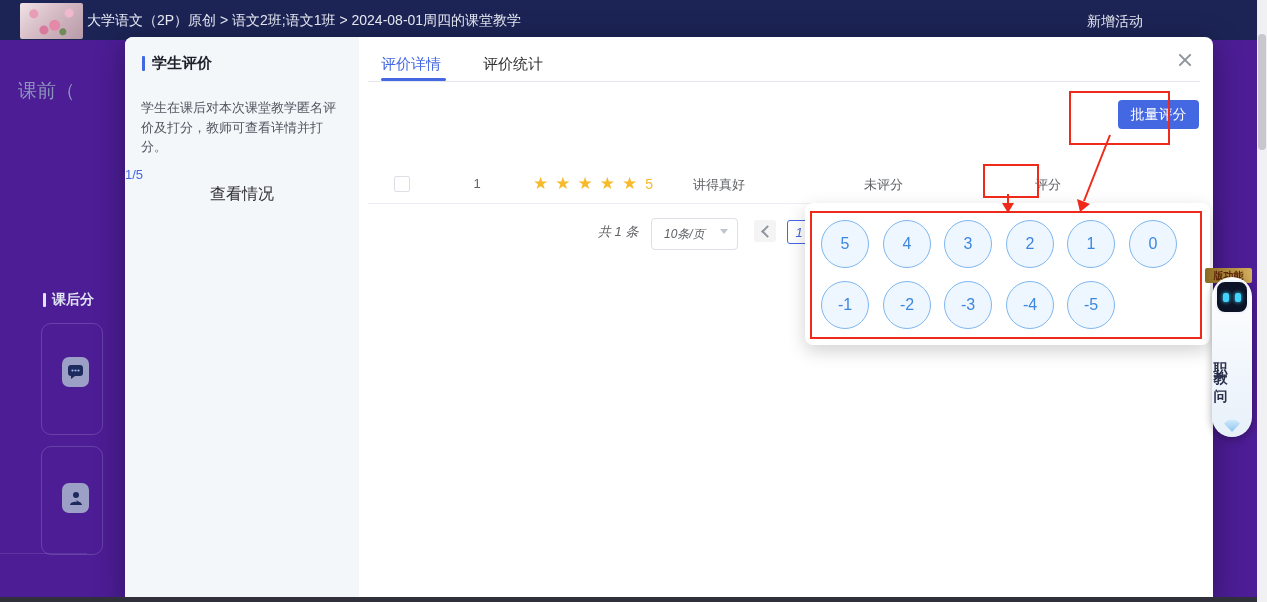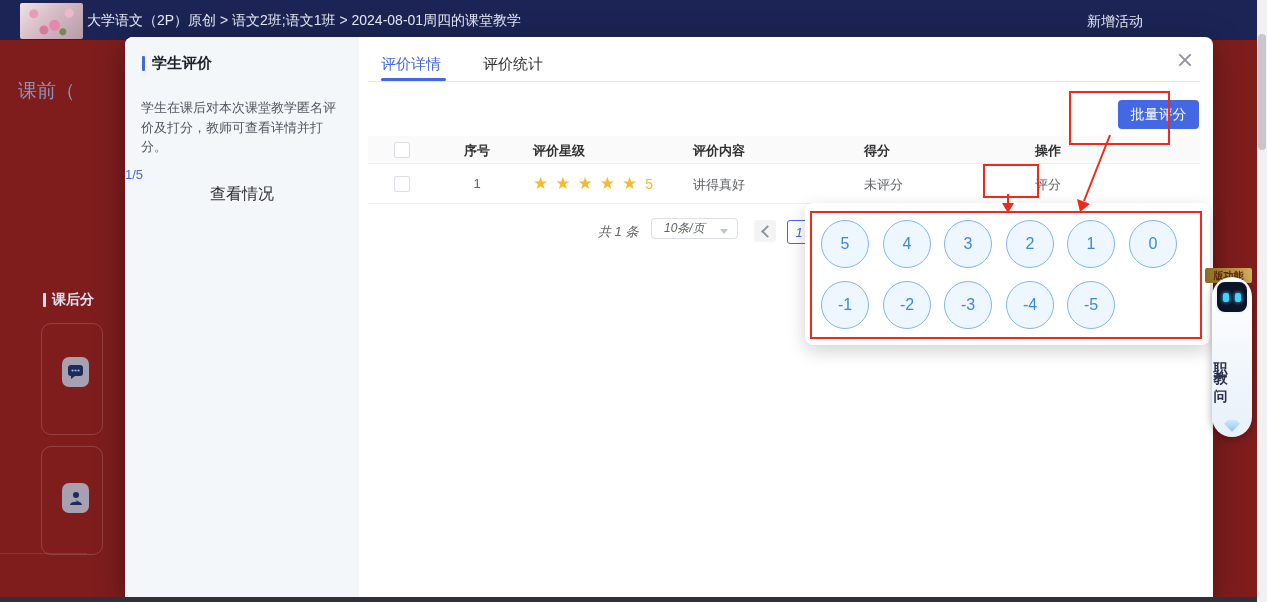--- a/index.html
+++ b/index.html
@@ -1,17 +1,17 @@
 <!DOCTYPE html>
 <html><head>
 <meta charset="utf-8">
 <style>
   html,body{margin:0;padding:0;}
   body{font-family:"Liberation Sans","DejaVu Sans",sans-serif;}
-  .page{position:relative;width:1267px;height:602px;overflow:hidden;background:#7f1d1d;}
+  .page{position:relative;width:1267px;height:602px;overflow:hidden;background:#4c1d95;}
 
   
   .topbar{position:absolute;left:0;top:0;width:1267px;height:40px;background:#1C2456;}
   .thumb{position:absolute;left:20px;top:3px;width:63px;height:36px;border-radius:2px;
     background:
       radial-gradient(circle at 22% 30%,#e89cb5 0 4px,transparent 5px),
       radial-gradient(circle at 55% 62%,#e48aa8 0 5px,transparent 6px),
       radial-gradient(circle at 78% 28%,#f0b9cb 0 4px,transparent 5px),
       radial-gradient(circle at 38% 75%,#d87a9b 0 4px,transparent 5px),
       radial-gradient(circle at 68% 80%,#6f8b57 0 3px,transparent 4px),
@@ -65,21 +65,21 @@
   .col-score{left:496px;}
   .col-action{left:667px;}
   .stars{display:flex;align-items:center;}
   .star{color:#F7BA2A;font-size:17px;line-height:14px;margin-right:7px;}
   .star::before{content:"★";}
   .star-num{color:#F7BA2A;font-size:14px;margin-left:1px;}
   .link{color:#4272E8;cursor:pointer;}
 
   .pager{position:absolute;left:243px;top:181px;width:832px;height:25px;font-size:13px;color:#606266;font-style:italic;}
   .pg-total{position:absolute;left:230px;top:5px;}
-  .pg-select{position:absolute;left:283px;top:0;width:87px;height:21px;border:1px solid #DCDFE6;border-radius:4px;background:#fff;font-size:12px;color:#606266;display:flex;align-items:center;padding-left:12px;box-sizing:border-box;cursor:pointer;}
+  .pg-select{position:absolute;left:283px;top:0;width:87px;height:32px;border:1px solid #DCDFE6;border-radius:4px;background:#fff;font-size:12px;color:#606266;display:flex;align-items:center;padding-left:12px;box-sizing:border-box;cursor:pointer;}
   .pg-select .caret{position:absolute;right:9px;top:10px;width:0;height:0;border-left:4px solid transparent;border-right:4px solid transparent;border-top:5px solid #C0C4CC;}
   .pg-prev{position:absolute;left:386px;top:2px;width:22px;height:22px;background:#F4F4F5;border-radius:3px;cursor:pointer;}
   .pg-prev::before{content:"";position:absolute;left:9px;top:7px;width:7px;height:7px;border-left:2px solid #8F949C;border-bottom:2px solid #8F949C;transform:rotate(45deg);}
   .pg-page{position:absolute;left:419px;top:2px;width:22px;height:22px;border:1px solid #4468E2;border-radius:3px;color:#4468E2;font-size:13px;display:flex;align-items:center;justify-content:center;background:#fff;cursor:pointer;}
 
   
   .score-popup{position:absolute;left:805px;top:203px;width:405px;height:142px;background:#fff;border-radius:8px;box-shadow:0 6px 18px rgba(0,0,0,0.18);z-index:50;}
   .score-circle{position:absolute;width:48px;height:48px;border-radius:50%;background:#EEF6FF;border:1px solid #7EB7EF;color:#3D87DD;font-size:16px;display:flex;align-items:center;justify-content:center;box-sizing:border-box;cursor:pointer;}
 
   
@@ -159,28 +159,20 @@
     </div>
 
     <div class="tab details">评价详情</div>
     <div class="tab stats">评价统计</div>
     <div class="tab-underline"></div>
     <div class="tab-divider"></div>
     <div class="close-x"></div>
 
     <button class="batch-btn">批量评分</button>
 
-    <div class="thead">
-      <span class="cb" style="left:26px;top:6px;"></span>
-      <span class="cell col-idx">序号</span>
-      <span class="cell col-star">评价星级</span>
-      <span class="cell col-content">评价内容</span>
-      <span class="cell col-score">得分</span>
-      <span class="cell col-action">操作</span>
-    </div>
 
     <div class="trow">
       <span class="cb" style="left:26px;top:13px;"></span>
       <span class="cell col-idx">1</span>
       <span class="cell col-star stars">
         <span class="star"></span>
           <span class="star"></span>
           <span class="star"></span>
           <span class="star"></span>
           <span class="star"></span>

